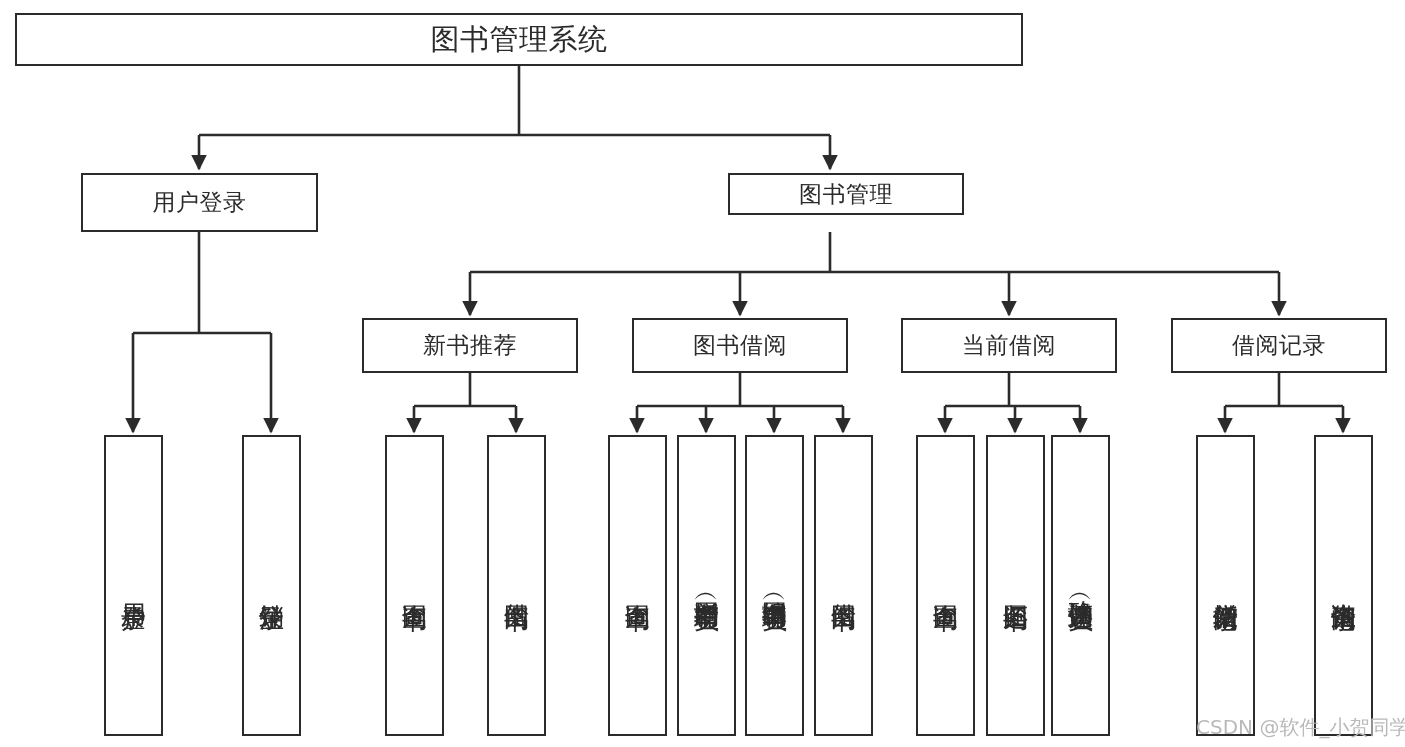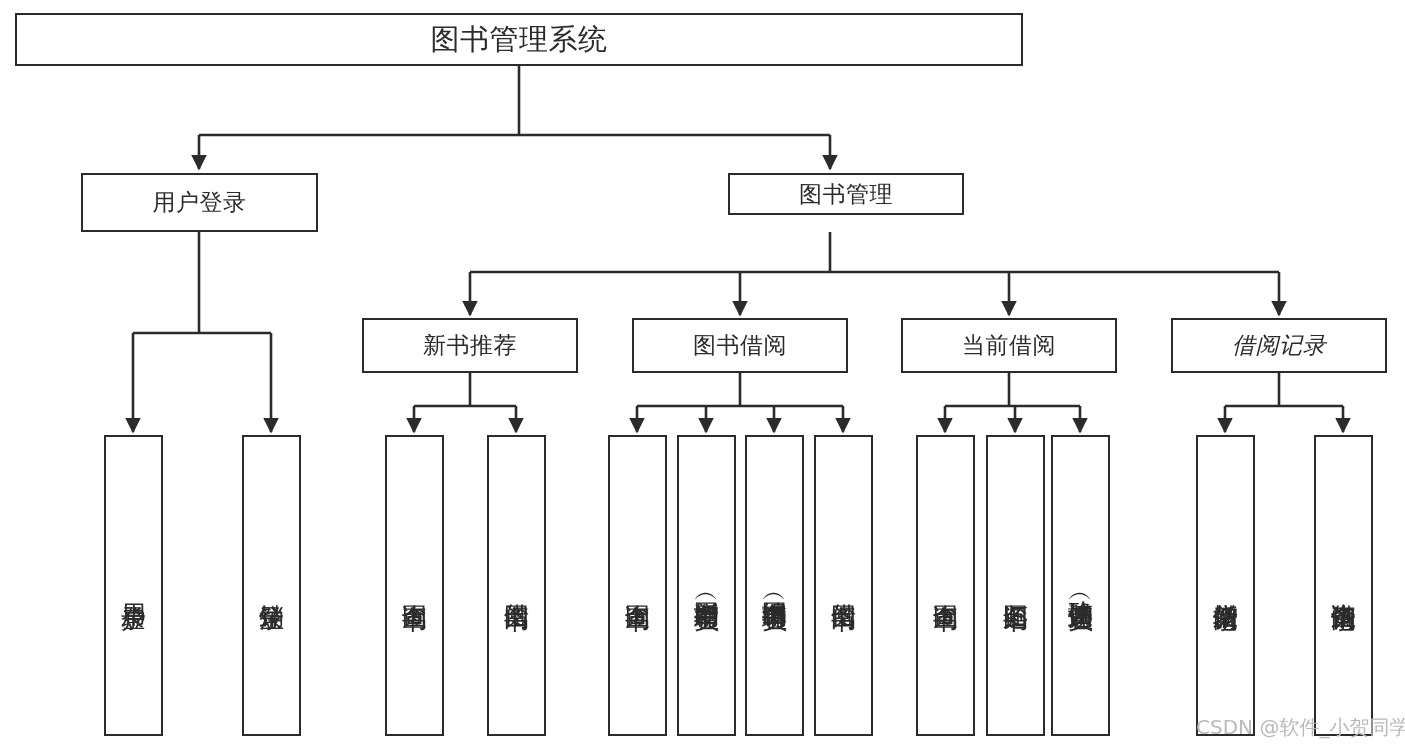--- a/index.html
+++ b/index.html
@@ -142,21 +142,21 @@
   </div>
 
   <div class="node horizontal" style="left:901px; top:318px; width:216px; height:55px;">
     <span class="node-label">当前借阅</span>
   </div>
 
   <div class="node horizontal" style="left:632px; top:318px; width:216px; height:55px;">
     <span class="node-label">图书借阅</span>
   </div>
 
-  <div class="node horizontal" style="left:1171px; top:318px; width:216px; height:55px;font-style:italic;">
+  <div class="node horizontal" style="left:1171px; top:318px; width:216px; height:55px;">
     <span class="node-label">借阅记录</span>
   </div>
 
   <div class="node vertical" style="left:104px; top:435px; width:59px; height:301px;">
     <span class="node-label">用户登录</span>
   </div>
 
   <div class="node vertical" style="left:242px; top:435px; width:59px; height:301px;">
     <span class="node-label">注销登录</span>
   </div>

